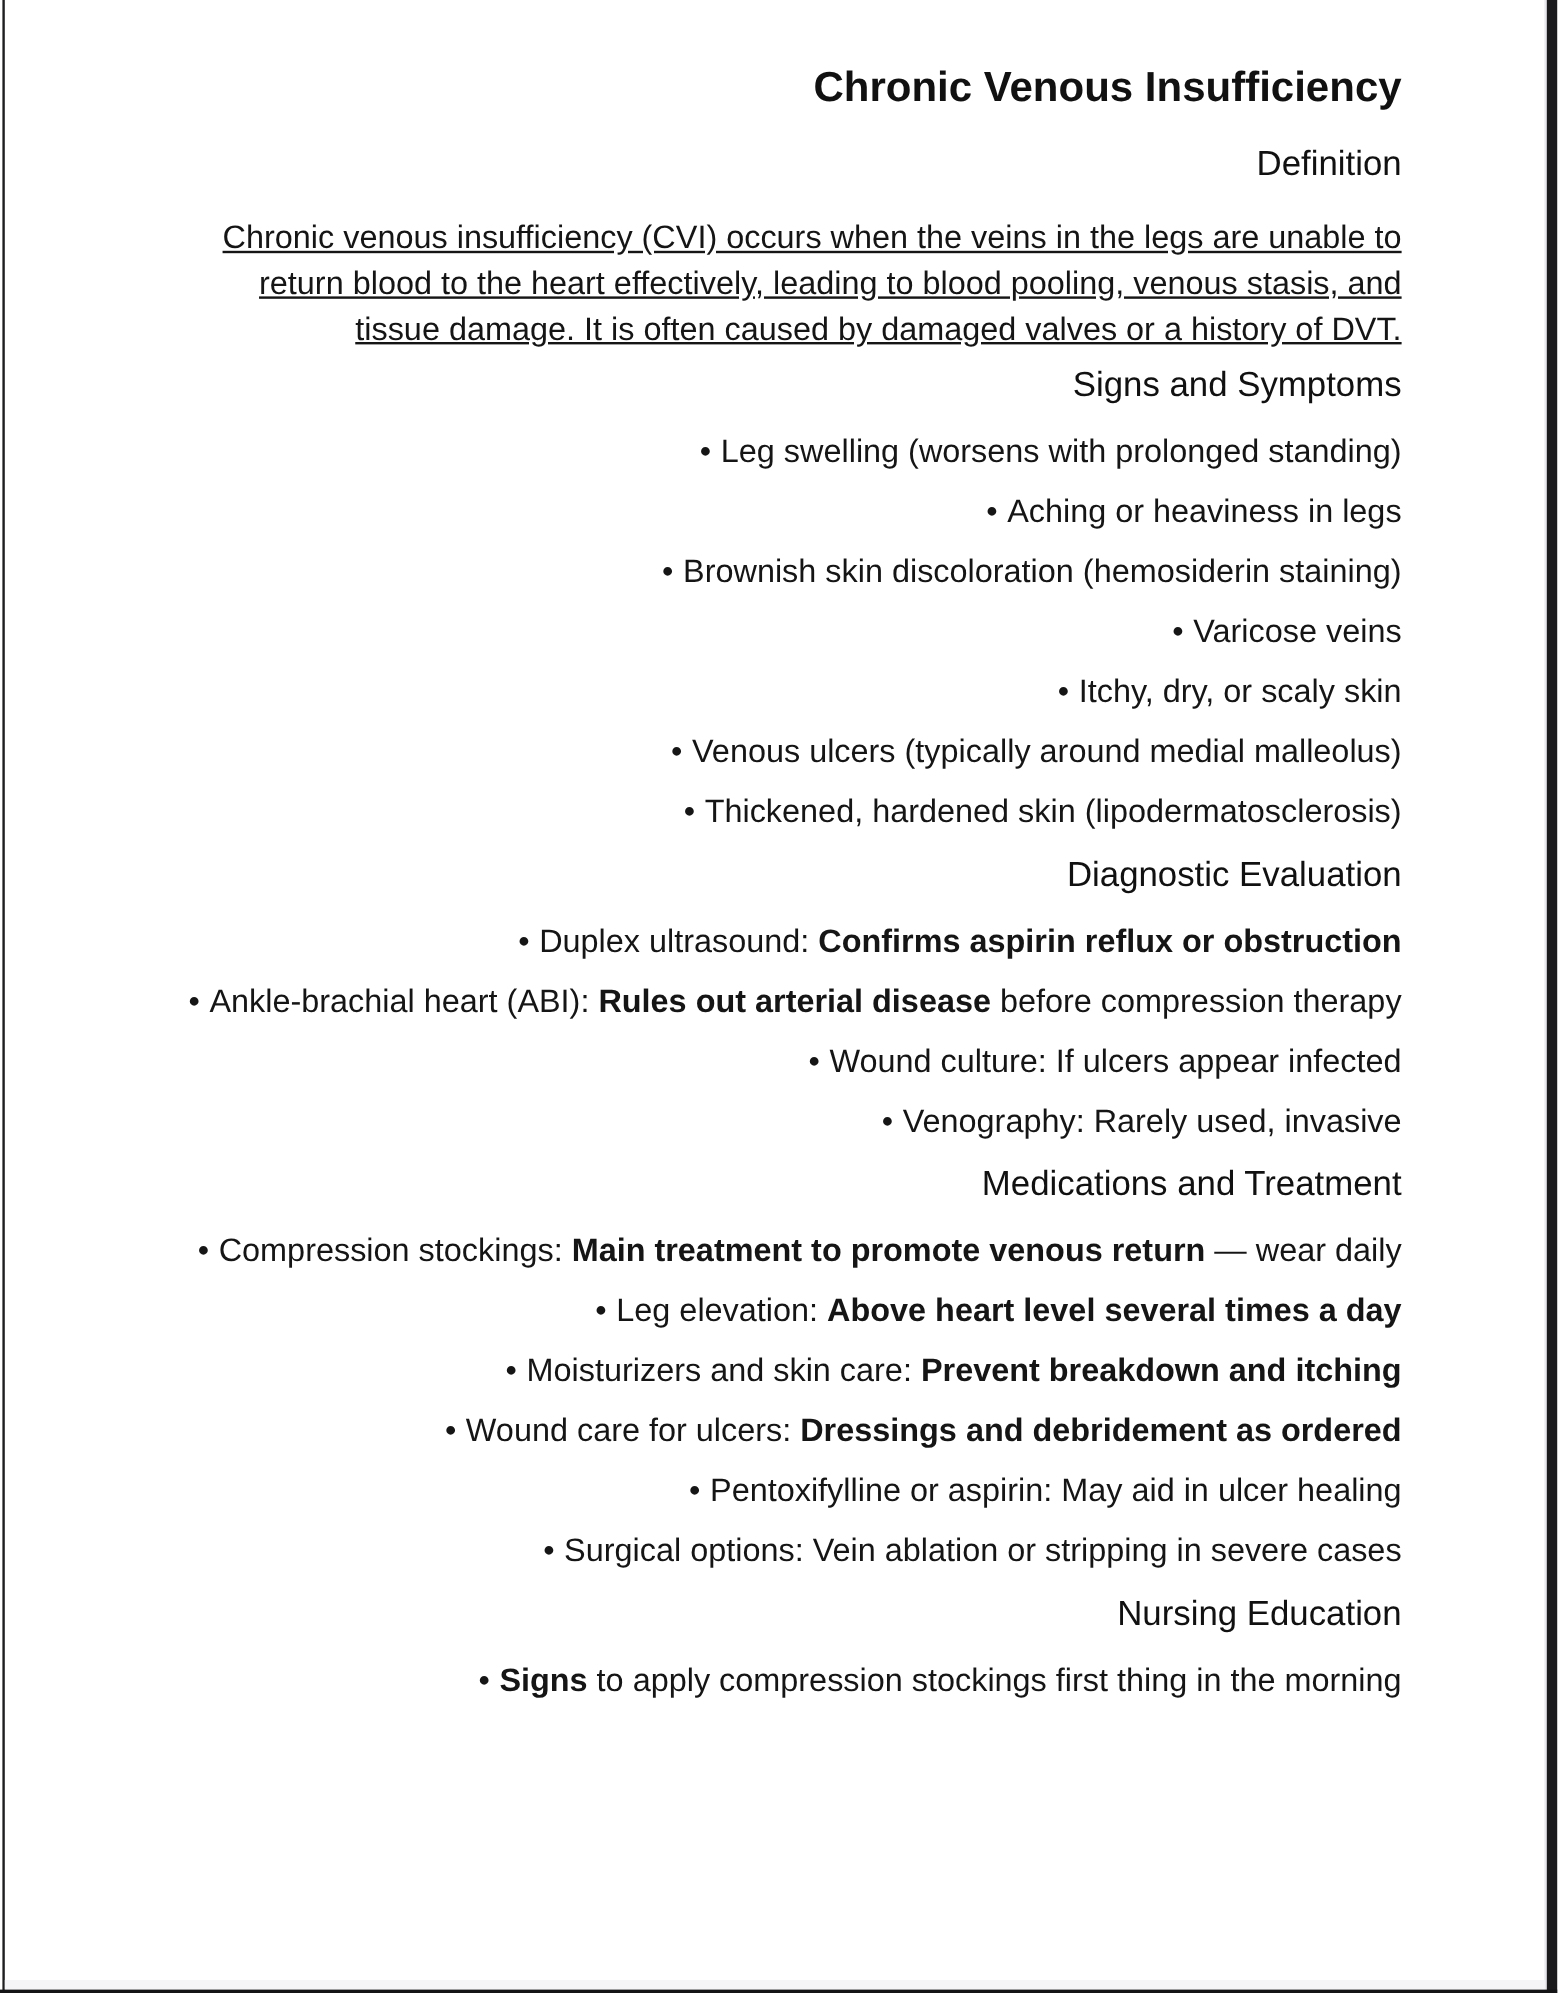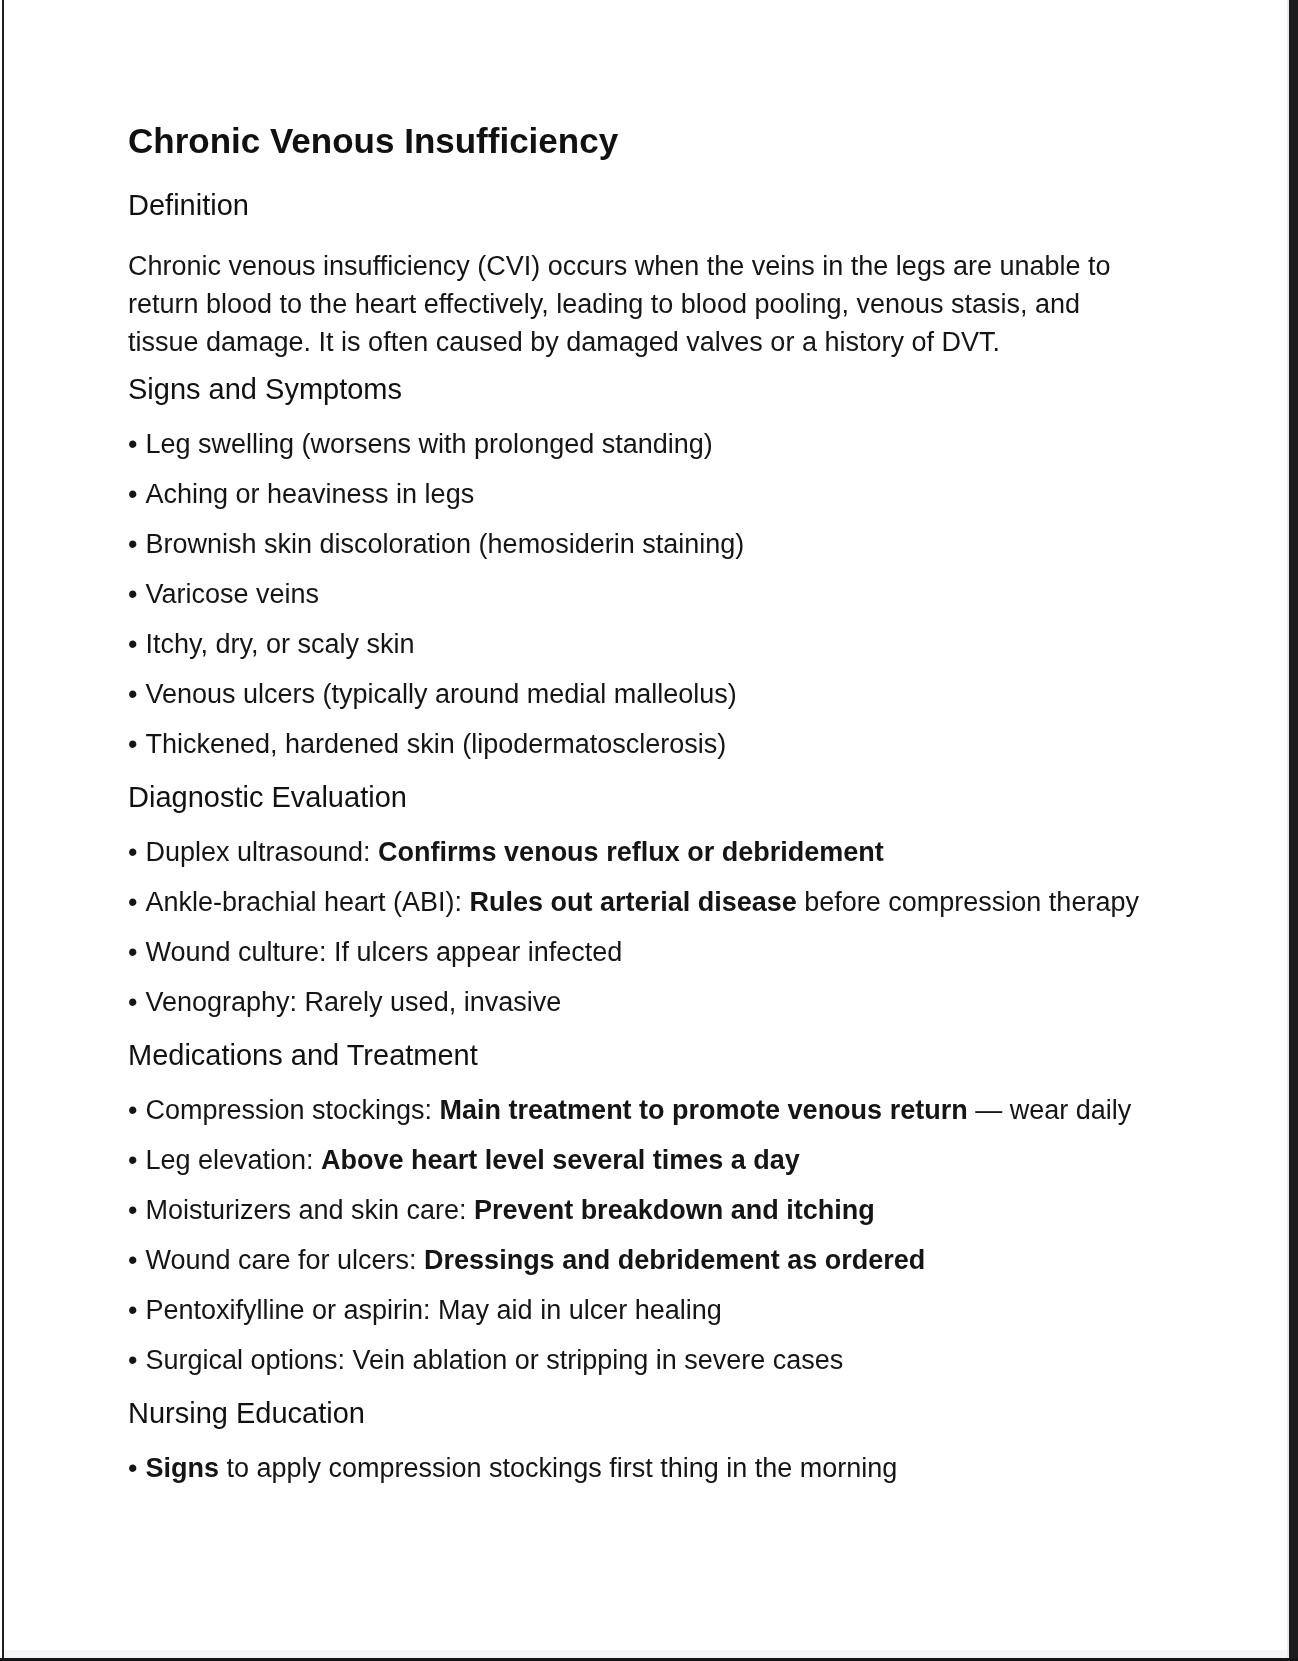--- a/index.html
+++ b/index.html
@@ -30,42 +30,44 @@
     position: absolute; left: 4px; right: 11px; bottom: 3px; height: 8px;
     background: #f5f5f7;
   }
   .edge-bottom {
     position: absolute; left: 0; right: 0; bottom: 0; height: 3px;
     background: #141417;
   }
   
   .page {
     position: absolute; left: 0; top: 0; right: 11px; bottom: 11px;
-    padding: 120px 119px 0 128px;
+    padding: 52px 119px 0 128px;
     background: transparent;
+    text-align: right;
   }
   h1.doc-title {
     font-size: 35px;
     line-height: 42px;
     font-weight: 700;
     margin: 0 0 25px 0;
     color: #111111;
   }
   h2.sec-heading {
     font-size: 29px;
     line-height: 36px;
     font-weight: 400;
     margin: 10px 0 12px 0;
     color: #111111;
   }
   .para {
     font-size: 27px;
     line-height: 38px;
     margin: 24px 0 0 0;
     font-weight: 400;
+    text-decoration: underline;
   }
   .para-line { display: block; }
   ul.blist {
     list-style: none;
     margin: 0;
     padding: 0;
   }
   ul.blist li {
     font-size: 27px;
     line-height: 50px;
@@ -98,21 +100,21 @@
       <li><span class="dot">•</span><span class="seg">Aching or heaviness in legs</span></li>
       <li><span class="dot">•</span><span class="seg">Brownish skin discoloration (hemosiderin staining)</span></li>
       <li><span class="dot">•</span><span class="seg">Varicose veins</span></li>
       <li><span class="dot">•</span><span class="seg">Itchy, dry, or scaly skin</span></li>
       <li><span class="dot">•</span><span class="seg">Venous ulcers (typically around medial malleolus)</span></li>
       <li><span class="dot">•</span><span class="seg">Thickened, hardened skin (lipodermatosclerosis)</span></li>
     </ul>
 
     <h2 class="sec-heading">Diagnostic Evaluation</h2>
     <ul class="blist">
-      <li><span class="dot">•</span><span class="seg">Duplex ultrasound: </span><span class="seg b">Confirms venous reflux or debridement</span></li>
+      <li><span class="dot">•</span><span class="seg">Duplex ultrasound: </span><span class="seg b">Confirms aspirin reflux or obstruction</span></li>
       <li><span class="dot">•</span><span class="seg">Ankle-brachial heart (ABI): </span><span class="seg b">Rules out arterial disease</span><span class="seg"> before compression therapy</span></li>
       <li><span class="dot">•</span><span class="seg">Wound culture: If ulcers appear infected</span></li>
       <li><span class="dot">•</span><span class="seg">Venography: Rarely used, invasive</span></li>
     </ul>
 
     <h2 class="sec-heading">Medications and Treatment</h2>
     <ul class="blist">
       <li><span class="dot">•</span><span class="seg">Compression stockings: </span><span class="seg b">Main treatment to promote venous return</span><span class="seg"> — wear daily</span></li>
       <li><span class="dot">•</span><span class="seg">Leg elevation: </span><span class="seg b">Above heart level several times a day</span></li>
       <li><span class="dot">•</span><span class="seg">Moisturizers and skin care: </span><span class="seg b">Prevent breakdown and itching</span></li>

